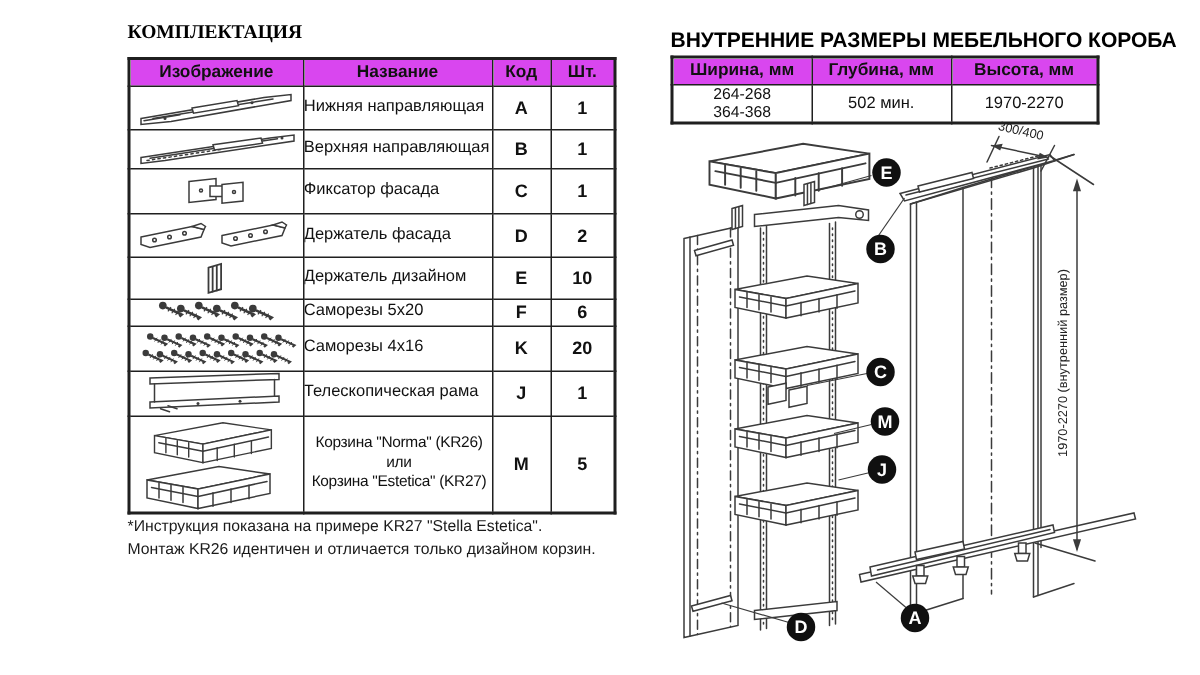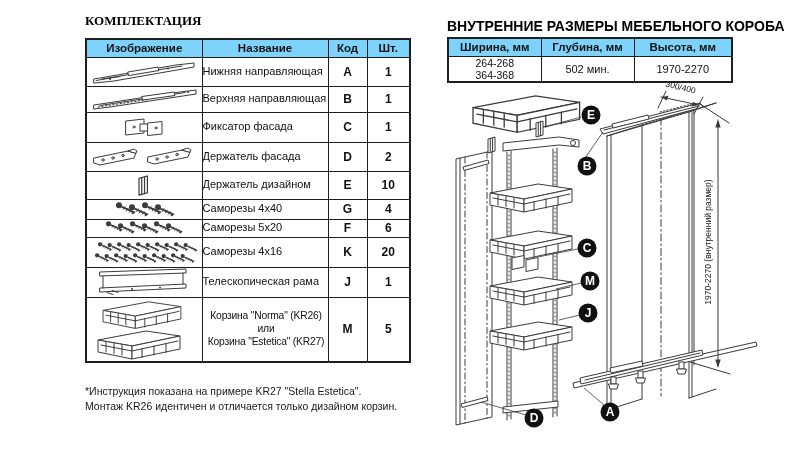--- a/index.html
+++ b/index.html
@@ -4,28 +4,28 @@
 <style>
   html,body{margin:0;padding:0;background:#fff;}
   .canvas{position:relative;width:800px;height:450px;background:#ffffff;overflow:hidden;
           font-family:"Liberation Sans",sans-serif;color:#111;}
   .sect-title{font-weight:bold;font-size:13px;color:#000;}
   
   .kit{position:absolute;left:85px;top:13px;}
   .kit .sect-title{margin:0 0 9px 0;font-family:Liberation Serif, serif;}
   table.grid{border-collapse:collapse;table-layout:fixed;background:#fff;border:2px solid #1f1f1f;}
   table.grid th,table.grid td{border:1px solid #1f1f1f;padding:0;overflow:hidden;}
-  table.grid th{background:#7dd3fc;font-size:11.5px;font-weight:bold;text-align:center;}
+  table.grid th{background:#d946ef;font-size:11.5px;font-weight:bold;text-align:center;}
   .kit thead tr{height:18px;}
   td.nm{font-size:11px;padding-left:9px;text-align:left;white-space:pre-line;line-height:1.25;vertical-align:middle;}
   td.nm.sm{font-size:10.3px;letter-spacing:-0.2px;padding-left:2px;text-align:center;}
   td.cd,td.qt{font-weight:bold;font-size:12px;text-align:center;vertical-align:middle;}
   td.img{text-align:center;vertical-align:middle;}
   td.img svg{display:block;margin:0 auto;}
-  .footnote{margin-top:21px;font-size:10.5px;line-height:1.4;color:#1a1a1a;}
+  .footnote{margin-top:1px;font-size:10.5px;line-height:1.4;color:#1a1a1a;}
   
   .dims{position:absolute;left:447px;top:18px;}
   .dims .sect-title{margin:0 0 3px 0;font-size:14px;}
   .dims thead tr{height:18px;padding-left:40px;}
   .dims tbody tr{height:26px;}
   .dims td{font-size:11px;text-align:center;vertical-align:middle;}
   .dims td .two{font-size:10.5px;line-height:1.18;text-align:center;}
   
   .ln{stroke:#3b3b3b;stroke-width:1;fill:none;stroke-linecap:round;}
   .fw{fill:#ffffff;stroke:#3b3b3b;stroke-width:1;}
@@ -163,33 +163,20 @@
         <tr style="height:28px">
           <td class="img">
               <svg width="108" height="25">
             <use href="#clip" transform="translate(49,3) scale(1.2)"></use>
               </svg>
             </td>
           <td class="nm">Держатель дизайном</td>
           <td class="cd">E</td>
           <td class="qt">10</td>
         </tr>
-        <tr style="height:20px">
-          <td class="img">
-              <svg width="108" height="18">
-            <use href="#screw-glyph" transform="translate(26,2)"></use>
-            <use href="#screw-glyph" transform="translate(39,4)"></use>
-            <use href="#screw-glyph" transform="translate(52,2)"></use>
-            <use href="#screw-glyph" transform="translate(65,4)"></use>
-              </svg>
-            </td>
-          <td class="nm">Саморезы 4x40</td>
-          <td class="cd">G</td>
-          <td class="qt">4</td>
-        </tr>
         <tr style="height:18px">
           <td class="img">
               <svg width="108" height="16">
             <use href="#screw-glyph" transform="translate(16,1) scale(0.85)"></use>
             <use href="#screw-glyph" transform="translate(28,3) scale(0.85)"></use>
             <use href="#screw-glyph" transform="translate(40,1) scale(0.85)"></use>
             <use href="#screw-glyph" transform="translate(52,3) scale(0.85)"></use>
             <use href="#screw-glyph" transform="translate(64,1) scale(0.85)"></use>
             <use href="#screw-glyph" transform="translate(76,3) scale(0.85)"></use>
               </svg>

